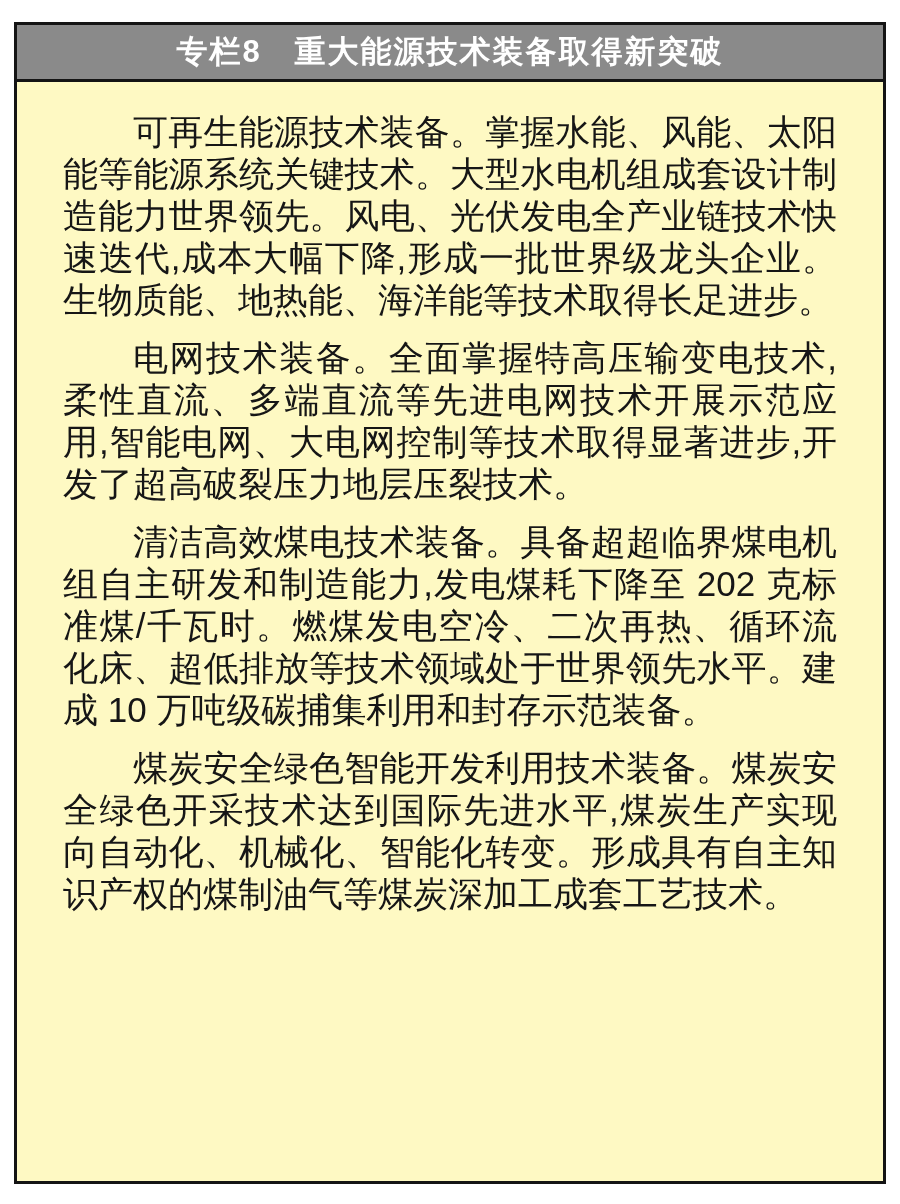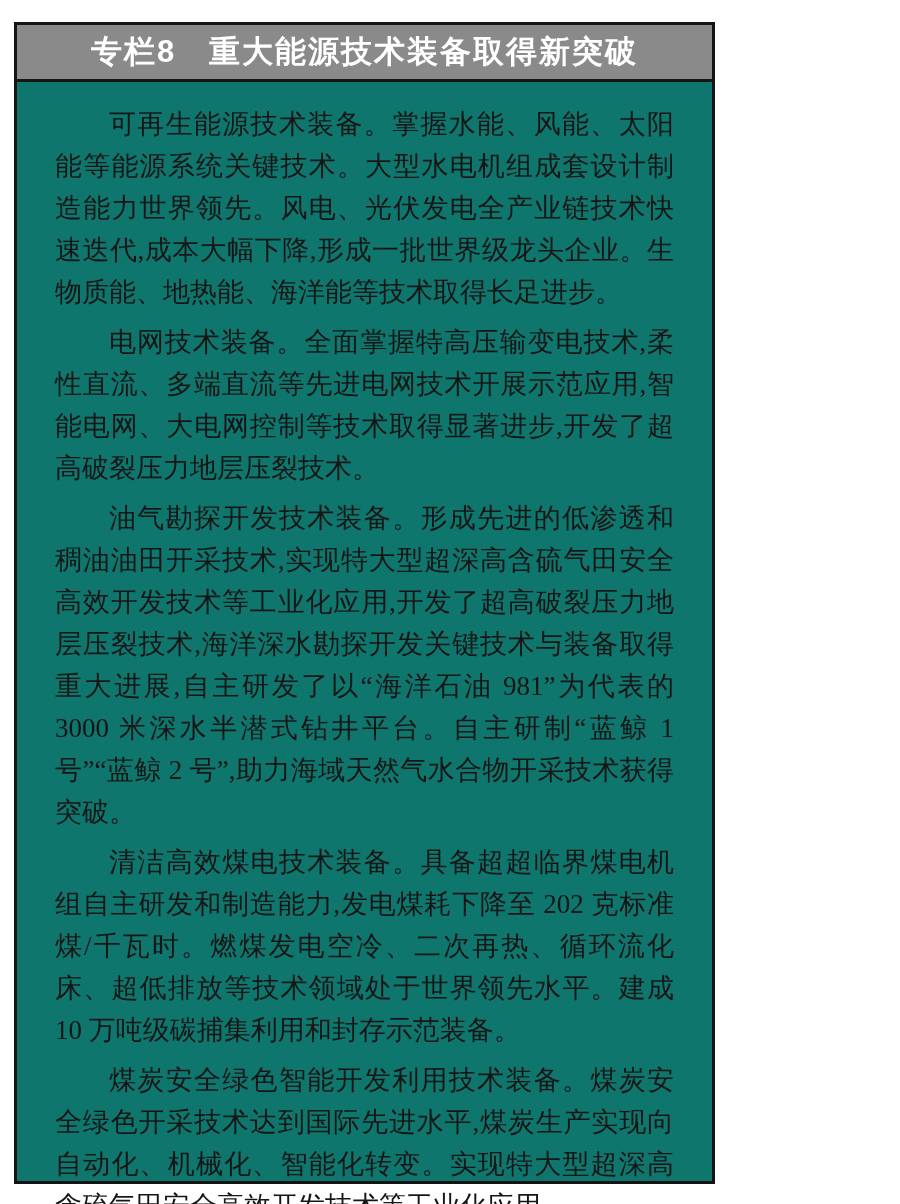--- a/index.html
+++ b/index.html
@@ -13,25 +13,25 @@
   .stage {
     position: relative;
     width: 900px;
     height: 1204px;
     background: #ffffff;
   }
   .column-box {
     position: absolute;
     left: 14px;
     top: 22px;
-    width: 701px;
+    width: 872px;
     height: 1162px;
     box-sizing: border-box;
     border: 3px solid #141414;
-    background: #0f766e;
+    background: #fef9c3;
   }
   .title-bar {
     height: 54px;
     background: #8a8a8a;
     border-bottom: 3px solid #141414;
     display: flex;
     align-items: center;
     justify-content: center;
   }
   .title-text {
@@ -39,39 +39,38 @@
     font-family: "Liberation Sans", "DejaVu Sans", sans-serif;
     font-weight: bold;
     font-size: 31px;
     letter-spacing: 2px;
     white-space: pre;
   }
   .content {
     padding: 13px 30px 0 30px;
   }
   .content p {
-    margin: 8px;
+    margin: 16px;
     padding: 0;
     text-indent: 2em;
-    font-size: 27px;
+    font-size: 35px;
     line-height: 42px;
     text-align: justify;
     color: #161616;
-    font-family: Liberation Serif, serif;
+    font-family: Liberation Sans, sans-serif;
   }
 </style>
 </head>
 <body>
 
 <div class="stage">
   <div class="column-box">
     <div class="title-bar">
       <span class="title-text">专栏8　重大能源技术装备取得新突破</span>
     </div>
     <div class="content">
       <p>可再生能源技术装备。掌握水能、风能、太阳能等能源系统关键技术。大型水电机组成套设计制造能力世界领先。风电、光伏发电全产业链技术快速迭代,成本大幅下降,形成一批世界级龙头企业。生物质能、地热能、海洋能等技术取得长足进步。</p>
       <p>电网技术装备。全面掌握特高压输变电技术,柔性直流、多端直流等先进电网技术开展示范应用,智能电网、大电网控制等技术取得显著进步,开发了超高破裂压力地层压裂技术。</p>
-      <p>油气勘探开发技术装备。形成先进的低渗透和稠油油田开采技术,实现特大型超深高含硫气田安全高效开发技术等工业化应用,开发了超高破裂压力地层压裂技术,海洋深水勘探开发关键技术与装备取得重大进展,自主研发了以“海洋石油 981”为代表的 3000 米深水半潜式钻井平台。自主研制“蓝鲸 1 号”“蓝鲸 2 号”,助力海域天然气水合物开采技术获得突破。</p>
       <p>清洁高效煤电技术装备。具备超超临界煤电机组自主研发和制造能力,发电煤耗下降至 202 克标准煤/千瓦时。燃煤发电空冷、二次再热、循环流化床、超低排放等技术领域处于世界领先水平。建成 10 万吨级碳捕集利用和封存示范装备。</p>
-      <p>煤炭安全绿色智能开发利用技术装备。煤炭安全绿色开采技术达到国际先进水平,煤炭生产实现向自动化、机械化、智能化转变。实现特大型超深高含硫气田安全高效开发技术等工业化应用。</p>
+      <p>煤炭安全绿色智能开发利用技术装备。煤炭安全绿色开采技术达到国际先进水平,煤炭生产实现向自动化、机械化、智能化转变。形成具有自主知识产权的煤制油气等煤炭深加工成套工艺技术。</p>
     </div>
   </div>
 </div>
 
 </body></html>

